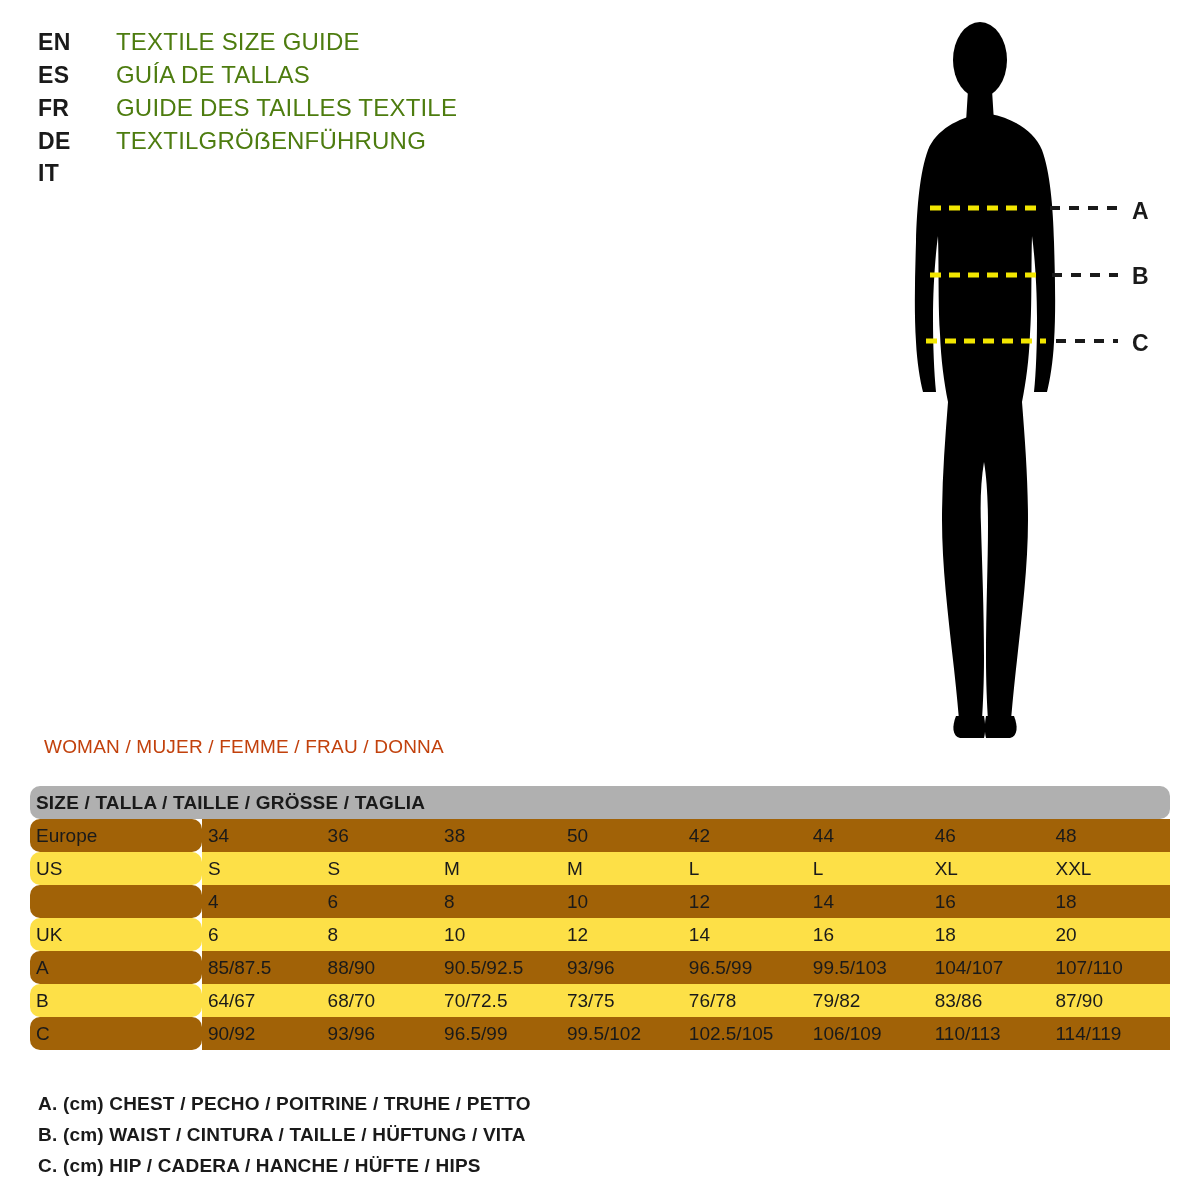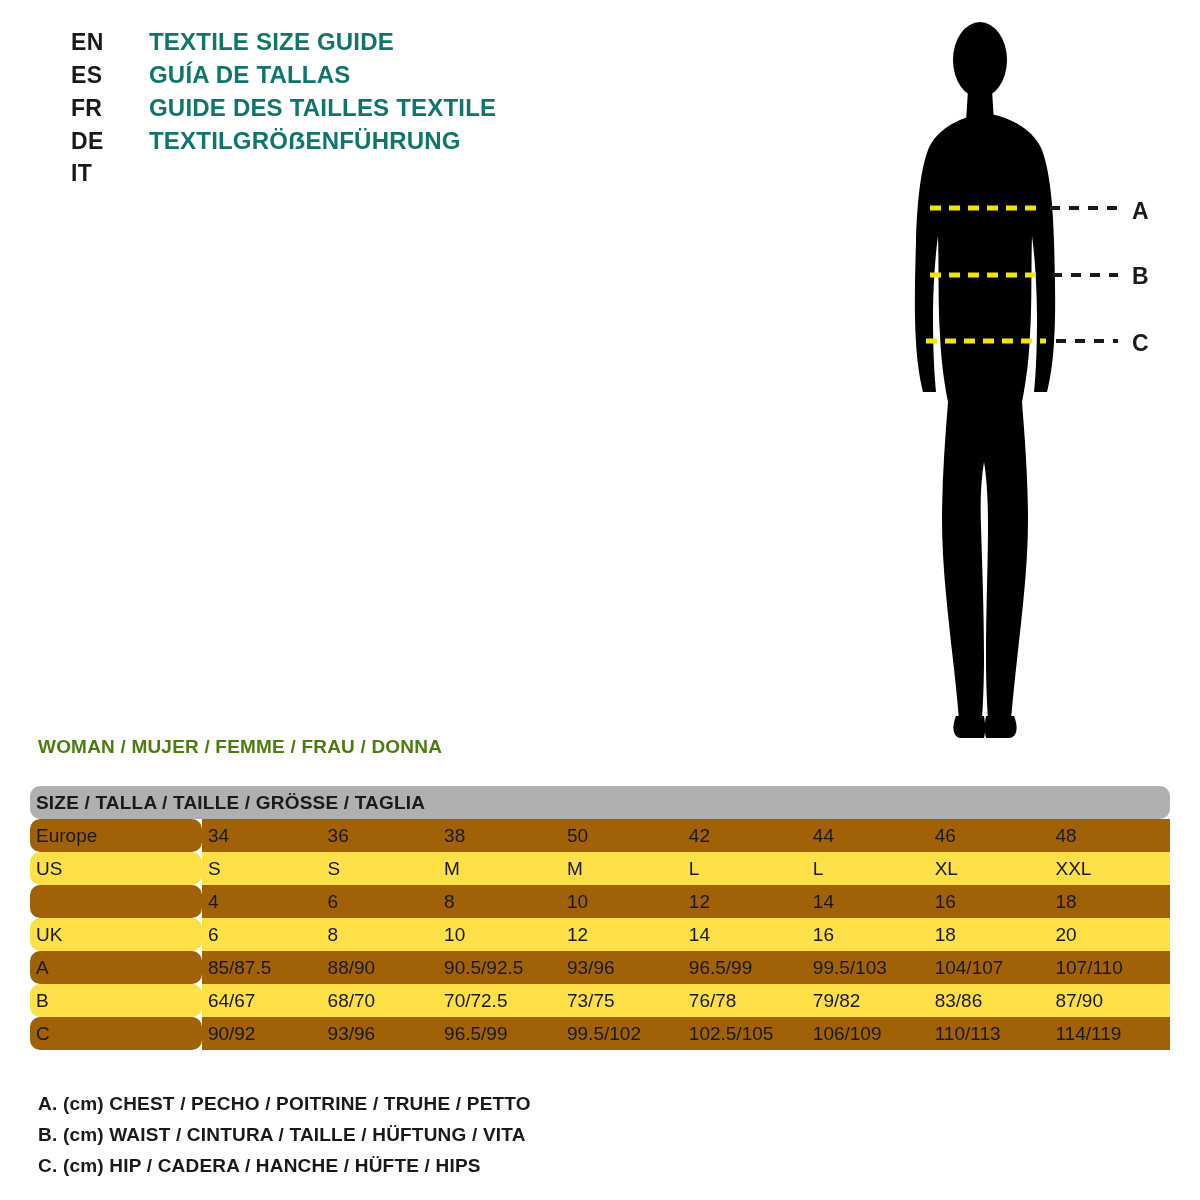--- a/index.html
+++ b/index.html
@@ -20,34 +20,33 @@
   .lang-block {
     position: absolute;
     left: 38px;
     top: 28px;
     width: 620px;
   }
   .lang-row {
     display: flex;
     align-items: baseline;
     height: 33px;
-    margin-left: 33px;
   }
   .lang-code {
     width: 78px;
     font-size: 23px;
     font-weight: bold;
     letter-spacing: 0.3px;
     color: #1a1a1a;
   }
   .lang-title {
     font-size: 24px;
-    font-weight: bold;
+    font-weight: normal;
     letter-spacing: 0.2px;
-    color: #0f766e;
+    color: #4d7c0f;
     white-space: nowrap;
   }
 
   
   .figure-area {
     position: absolute;
     left: 860px;
     top: 10px;
     width: 330px;
     height: 740px;
@@ -61,26 +60,26 @@
     font-weight: bold;
     color: #1a1a1a;
   }
   .ml-a { left: 272px; top: 188px; }
   .ml-b { left: 272px; top: 253px; }
   .ml-c { left: 272px; top: 320px; }
 
   
   .section-title {
     position: absolute;
-    left: 38px;
+    left: 44px;
     top: 736px;
     font-size: 19px;
-    font-weight: bold;
+    font-weight: normal;
     letter-spacing: 0.2px;
-    color: #4d7c0f;
+    color: #c2410c;
   }
 
   table.size-table {
     position: absolute;
     left: 30px;
     top: 786px;
     width: 1140px;
     border-collapse: collapse;
     font-size: 19px;
   }

